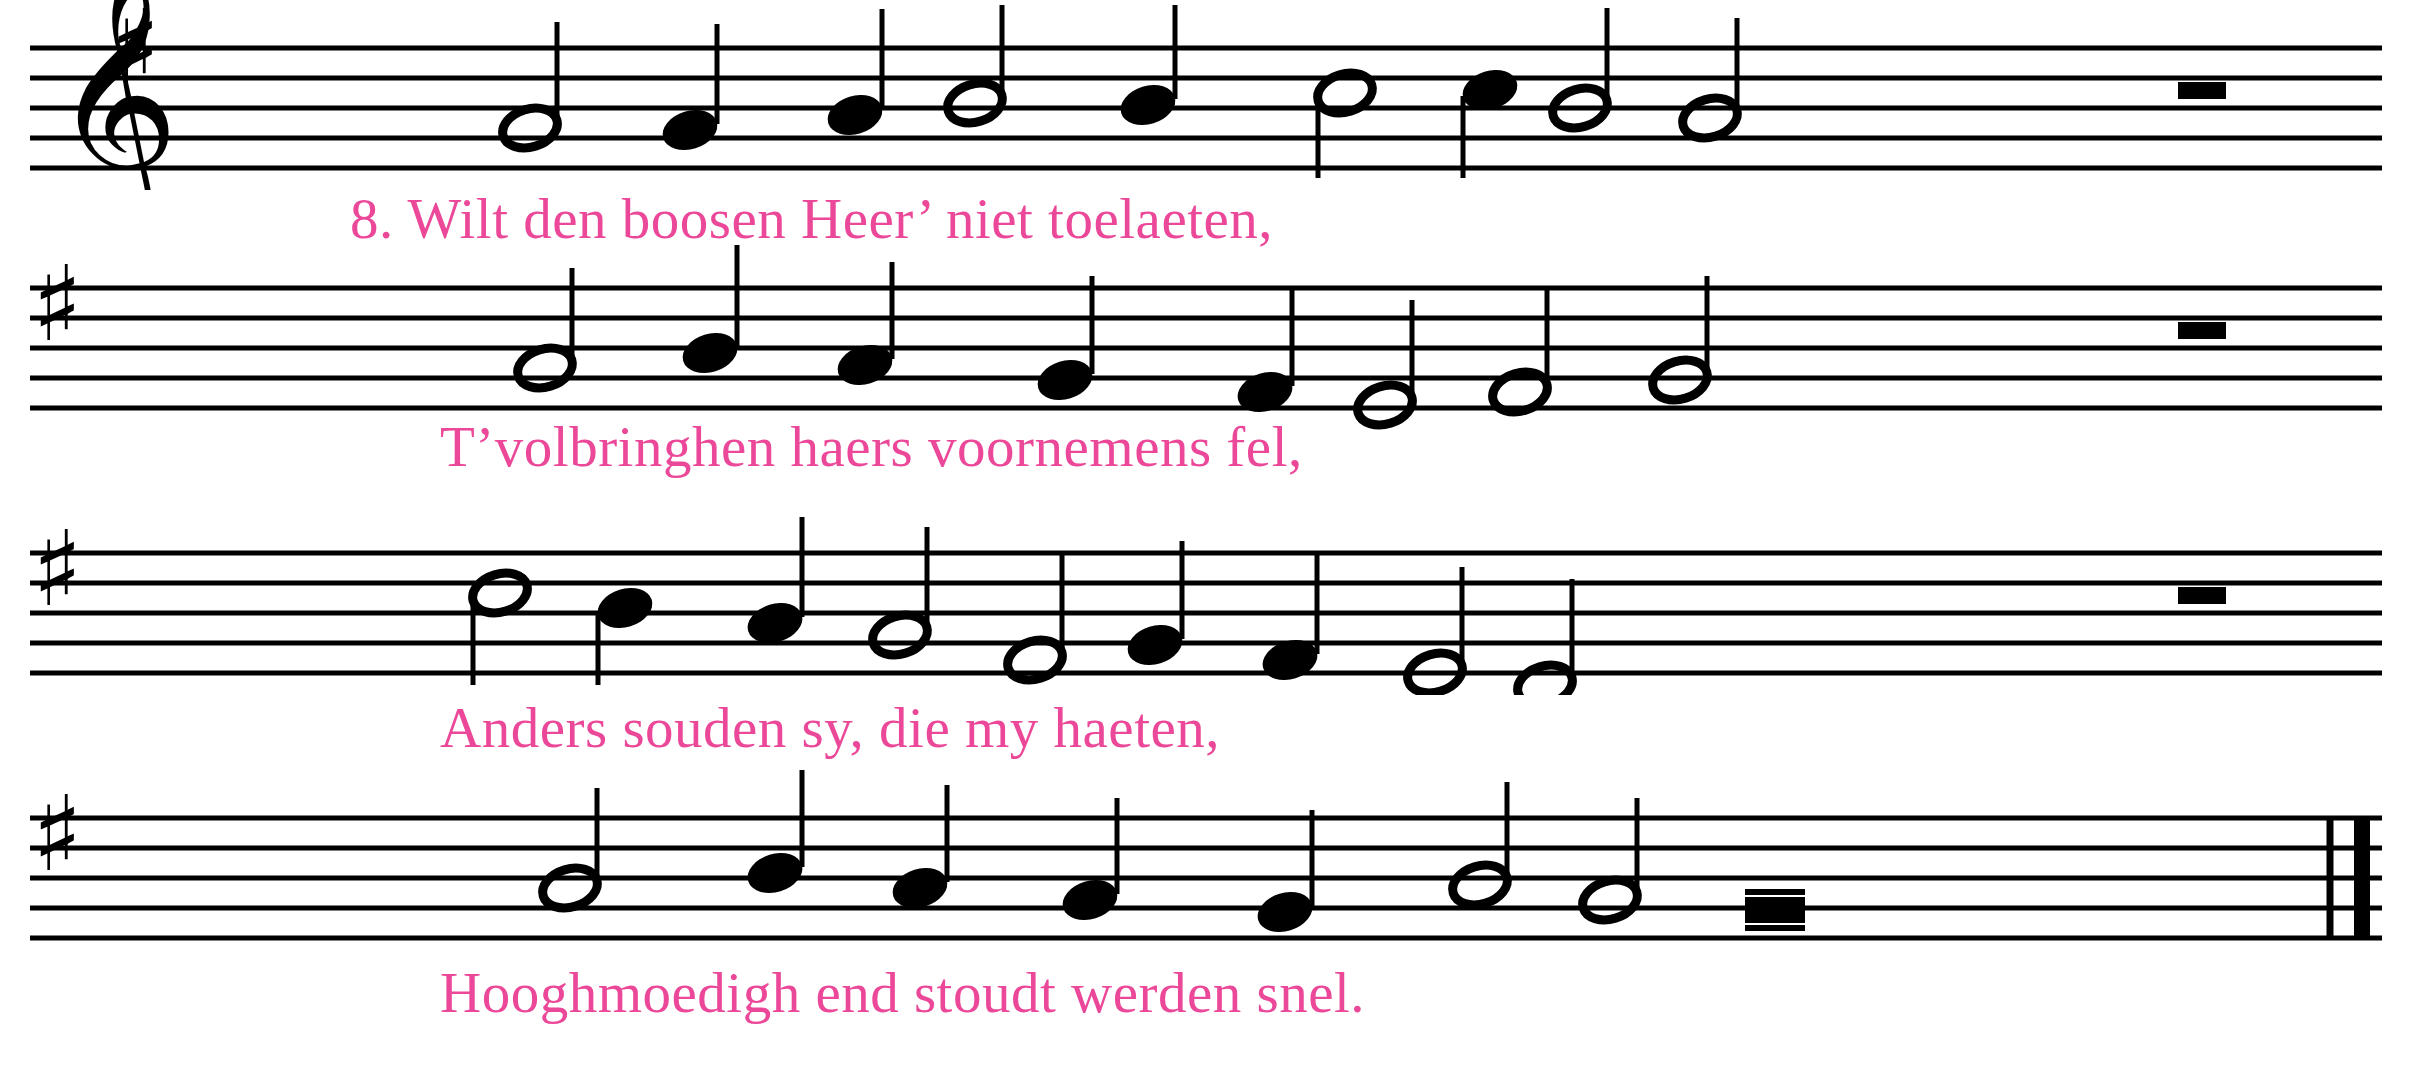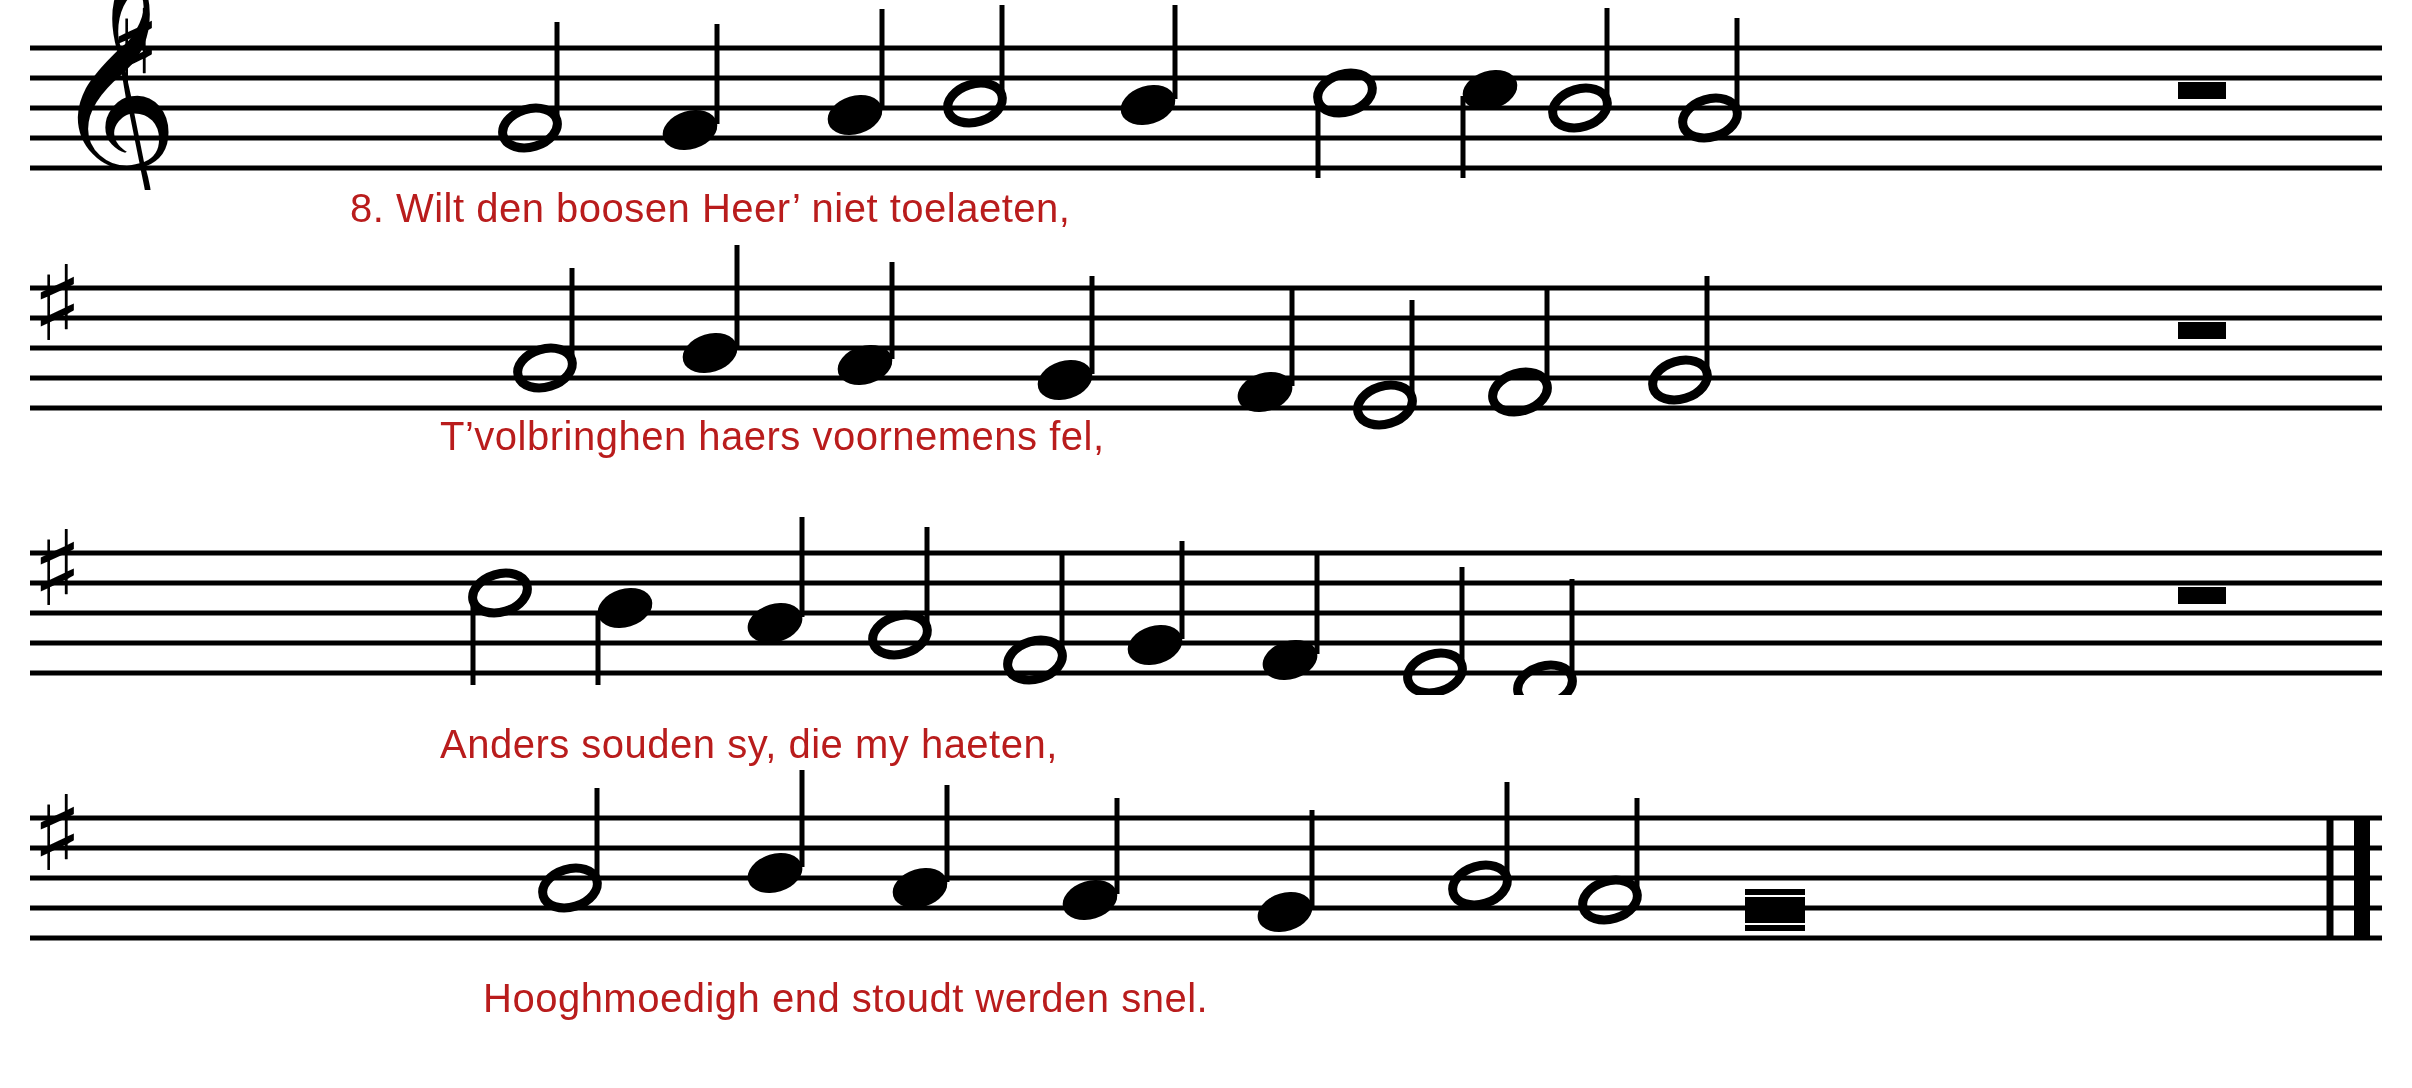--- a/index.html
+++ b/index.html
@@ -24,23 +24,23 @@
     left: 0;
     width: 2412px;
   }
   .staff-wrap {
     position: relative;
     width: 2412px;
     height: 170px;
   }
   .lyric {
     position: absolute;
-    font-family: Liberation Sans, sans-serif;
-    font-size: 40px;
-    color: #b91c1c;
+    font-family: Liberation Serif, serif;
+    font-size: 57px;
+    color: #ec4899;
     white-space: nowrap;
     letter-spacing: 0.5px;
   }
   svg { display: block; }
   .nofill { fill: none; }
 </style>
 </head>
 <body>
 
 <div id="sheet">
@@ -209,21 +209,21 @@
               <ellipse class="nofill" cx="1435" cy="168" rx="28" ry="19" transform="rotate(-17 1435 168)" stroke-width="9"></ellipse>
               <line x1="1462" y1="162" x2="1462" y2="62"></line>
             </g>
           <g>
               <ellipse class="nofill" cx="1545" cy="180" rx="28" ry="19" transform="rotate(-17 1545 180)" stroke-width="9"></ellipse>
               <line x1="1572" y1="174" x2="1572" y2="74"></line>
             </g>
         </g>
         <rect x="2178" y="82" width="48" height="17" fill="#000"></rect>
       </svg>
-      <div class="lyric" style="left:440px; top:190px;margin-top:27px;">Anders souden sy, die my haeten,</div>
+      <div class="lyric" style="left:440px; top:190px;">Anders souden sy, die my haeten,</div>
     </div>
   </div>
 
   <div class="system" style="top:770px;">
     <div class="staff-wrap">
       <svg width="2412" height="190" viewBox="0 0 2412 190">
         <g stroke="#000" stroke-width="5">
           <line x1="30" y1="48" x2="2382" y2="48"></line>
           <line x1="30" y1="78" x2="2382" y2="78"></line>
           <line x1="30" y1="108" x2="2382" y2="108"></line>
@@ -268,17 +268,17 @@
             <line x1="1745" y1="122" x2="1805" y2="122" stroke-width="6"></line>
             <line x1="1745" y1="158" x2="1805" y2="158" stroke-width="6"></line>
           </g>
         </g>
 
         <g stroke="#000">
           <line x1="2330" y1="46" x2="2330" y2="170" stroke-width="7"></line>
           <line x1="2362" y1="46" x2="2362" y2="170" stroke-width="16"></line>
         </g>
       </svg>
-      <div class="lyric" style="left:440px; top:206px;margin-left:43px;">Hooghmoedigh end stoudt werden snel.</div>
+      <div class="lyric" style="left:440px; top:190px;">Hooghmoedigh end stoudt werden snel.</div>
     </div>
   </div>
 
 </div>
 
 </body></html>

